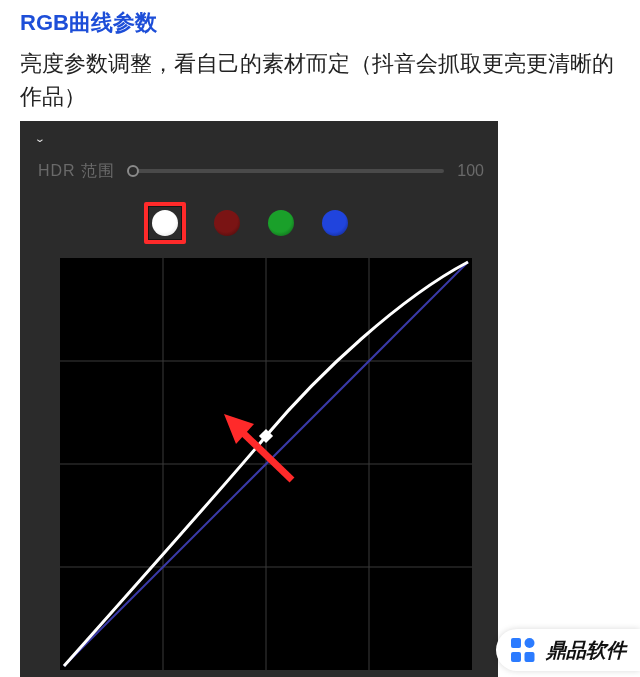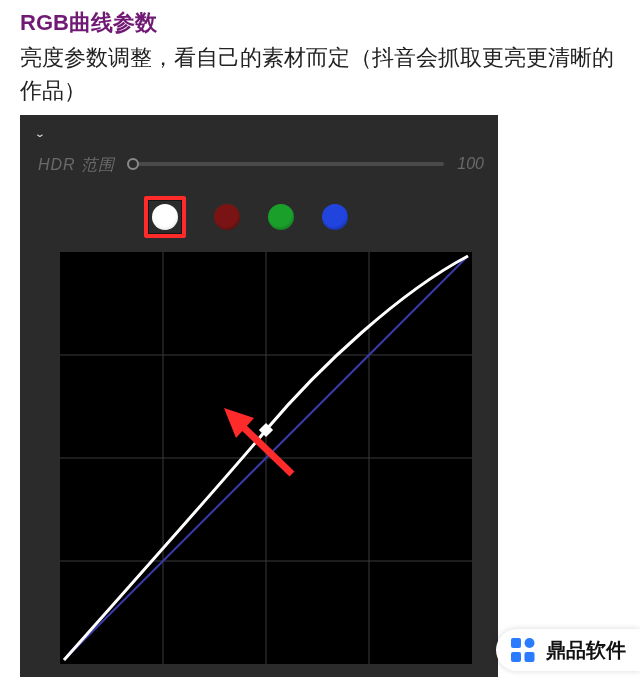--- a/index.html
+++ b/index.html
@@ -10,29 +10,29 @@
     background: #fff;
     overflow: hidden;
     position: relative;
   }
   .article-header {
     padding: 8px 20px 6px 20px;
   }
   .article-title {
     font-size: 22px;
     font-weight: 700;
-    color: #701a75;
+    color: #1d4ed8;
     line-height: 1.4;
   }
   .article-desc {
     font-size: 22px;
     font-weight: 400;
     color: #222;
     line-height: 1.5;
-    margin-top: 2px;
+    margin-top: 8px;
   }
   .panel {
     margin: 2px 20px 0 20px;
     width: 478px;
     background: #2b2b2b;
     padding: 8px 14px 14px 14px;
     position: relative;
   }
   .panel-title-row {
     display: flex;
@@ -42,24 +42,23 @@
     font-size: 18px;
     padding: 2px 0 10px 0;
   }
   .chevron {
     font-size: 14px;
     color: #e6e6e6;
     transform: scaleY(0.7);
   }
   .hdr-row {
     display: flex;
-    align-items: flex-start;
+    align-items: center;
     gap: 16px;
     padding: 4px 0 16px 4px;
-    font-style: italic;
   }
   .hdr-label {
     color: #6a6a6a;
     font-size: 16px;
     letter-spacing: 1px;
   }
   .slider-wrap {
     flex: 1;
     display: flex;
     align-items: center;
@@ -127,20 +126,21 @@
     position: absolute;
     right: 0;
     bottom: 6px;
     display: flex;
     align-items: center;
     gap: 8px;
     background: #fff;
     border-radius: 26px 0 0 26px;
     padding: 6px 14px 6px 12px;
     box-shadow: 0 0 6px rgba(0,0,0,0.15);
+    font-style: italic;
   }
   .footer-text {
     font-size: 20px;
     font-weight: 700;
     color: #111;
   }
 </style>
 </head>
 <body>
 

